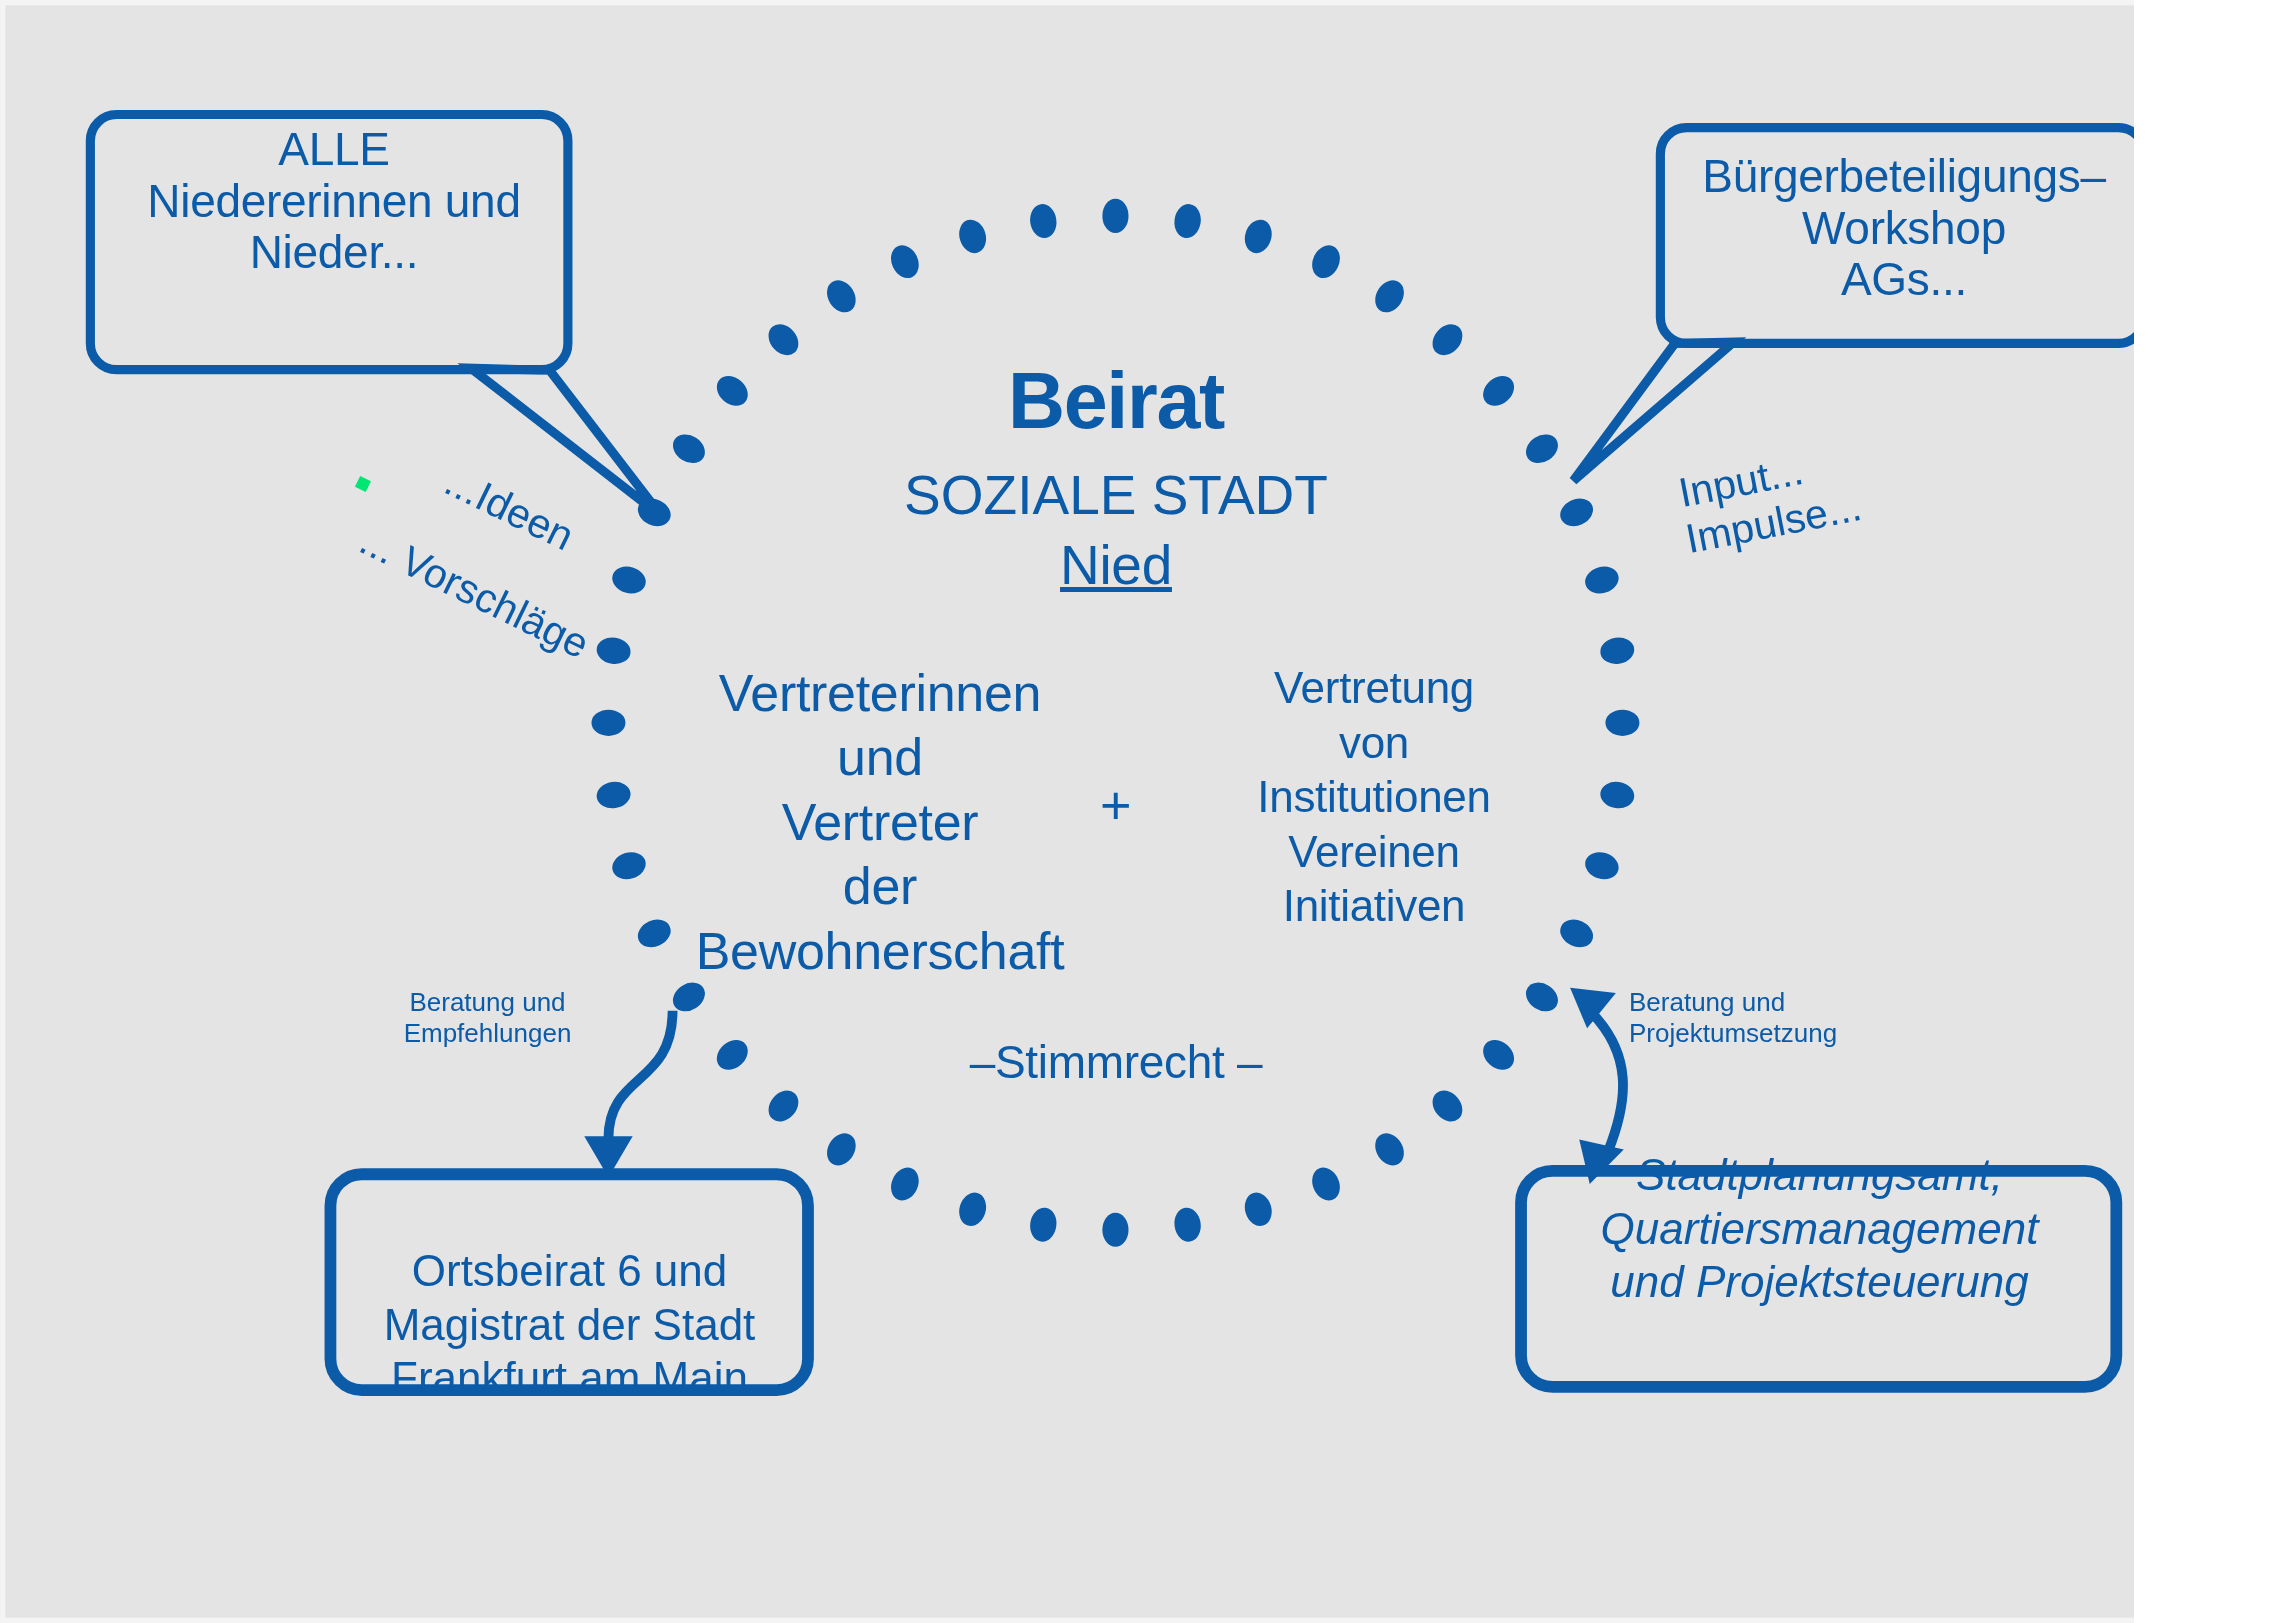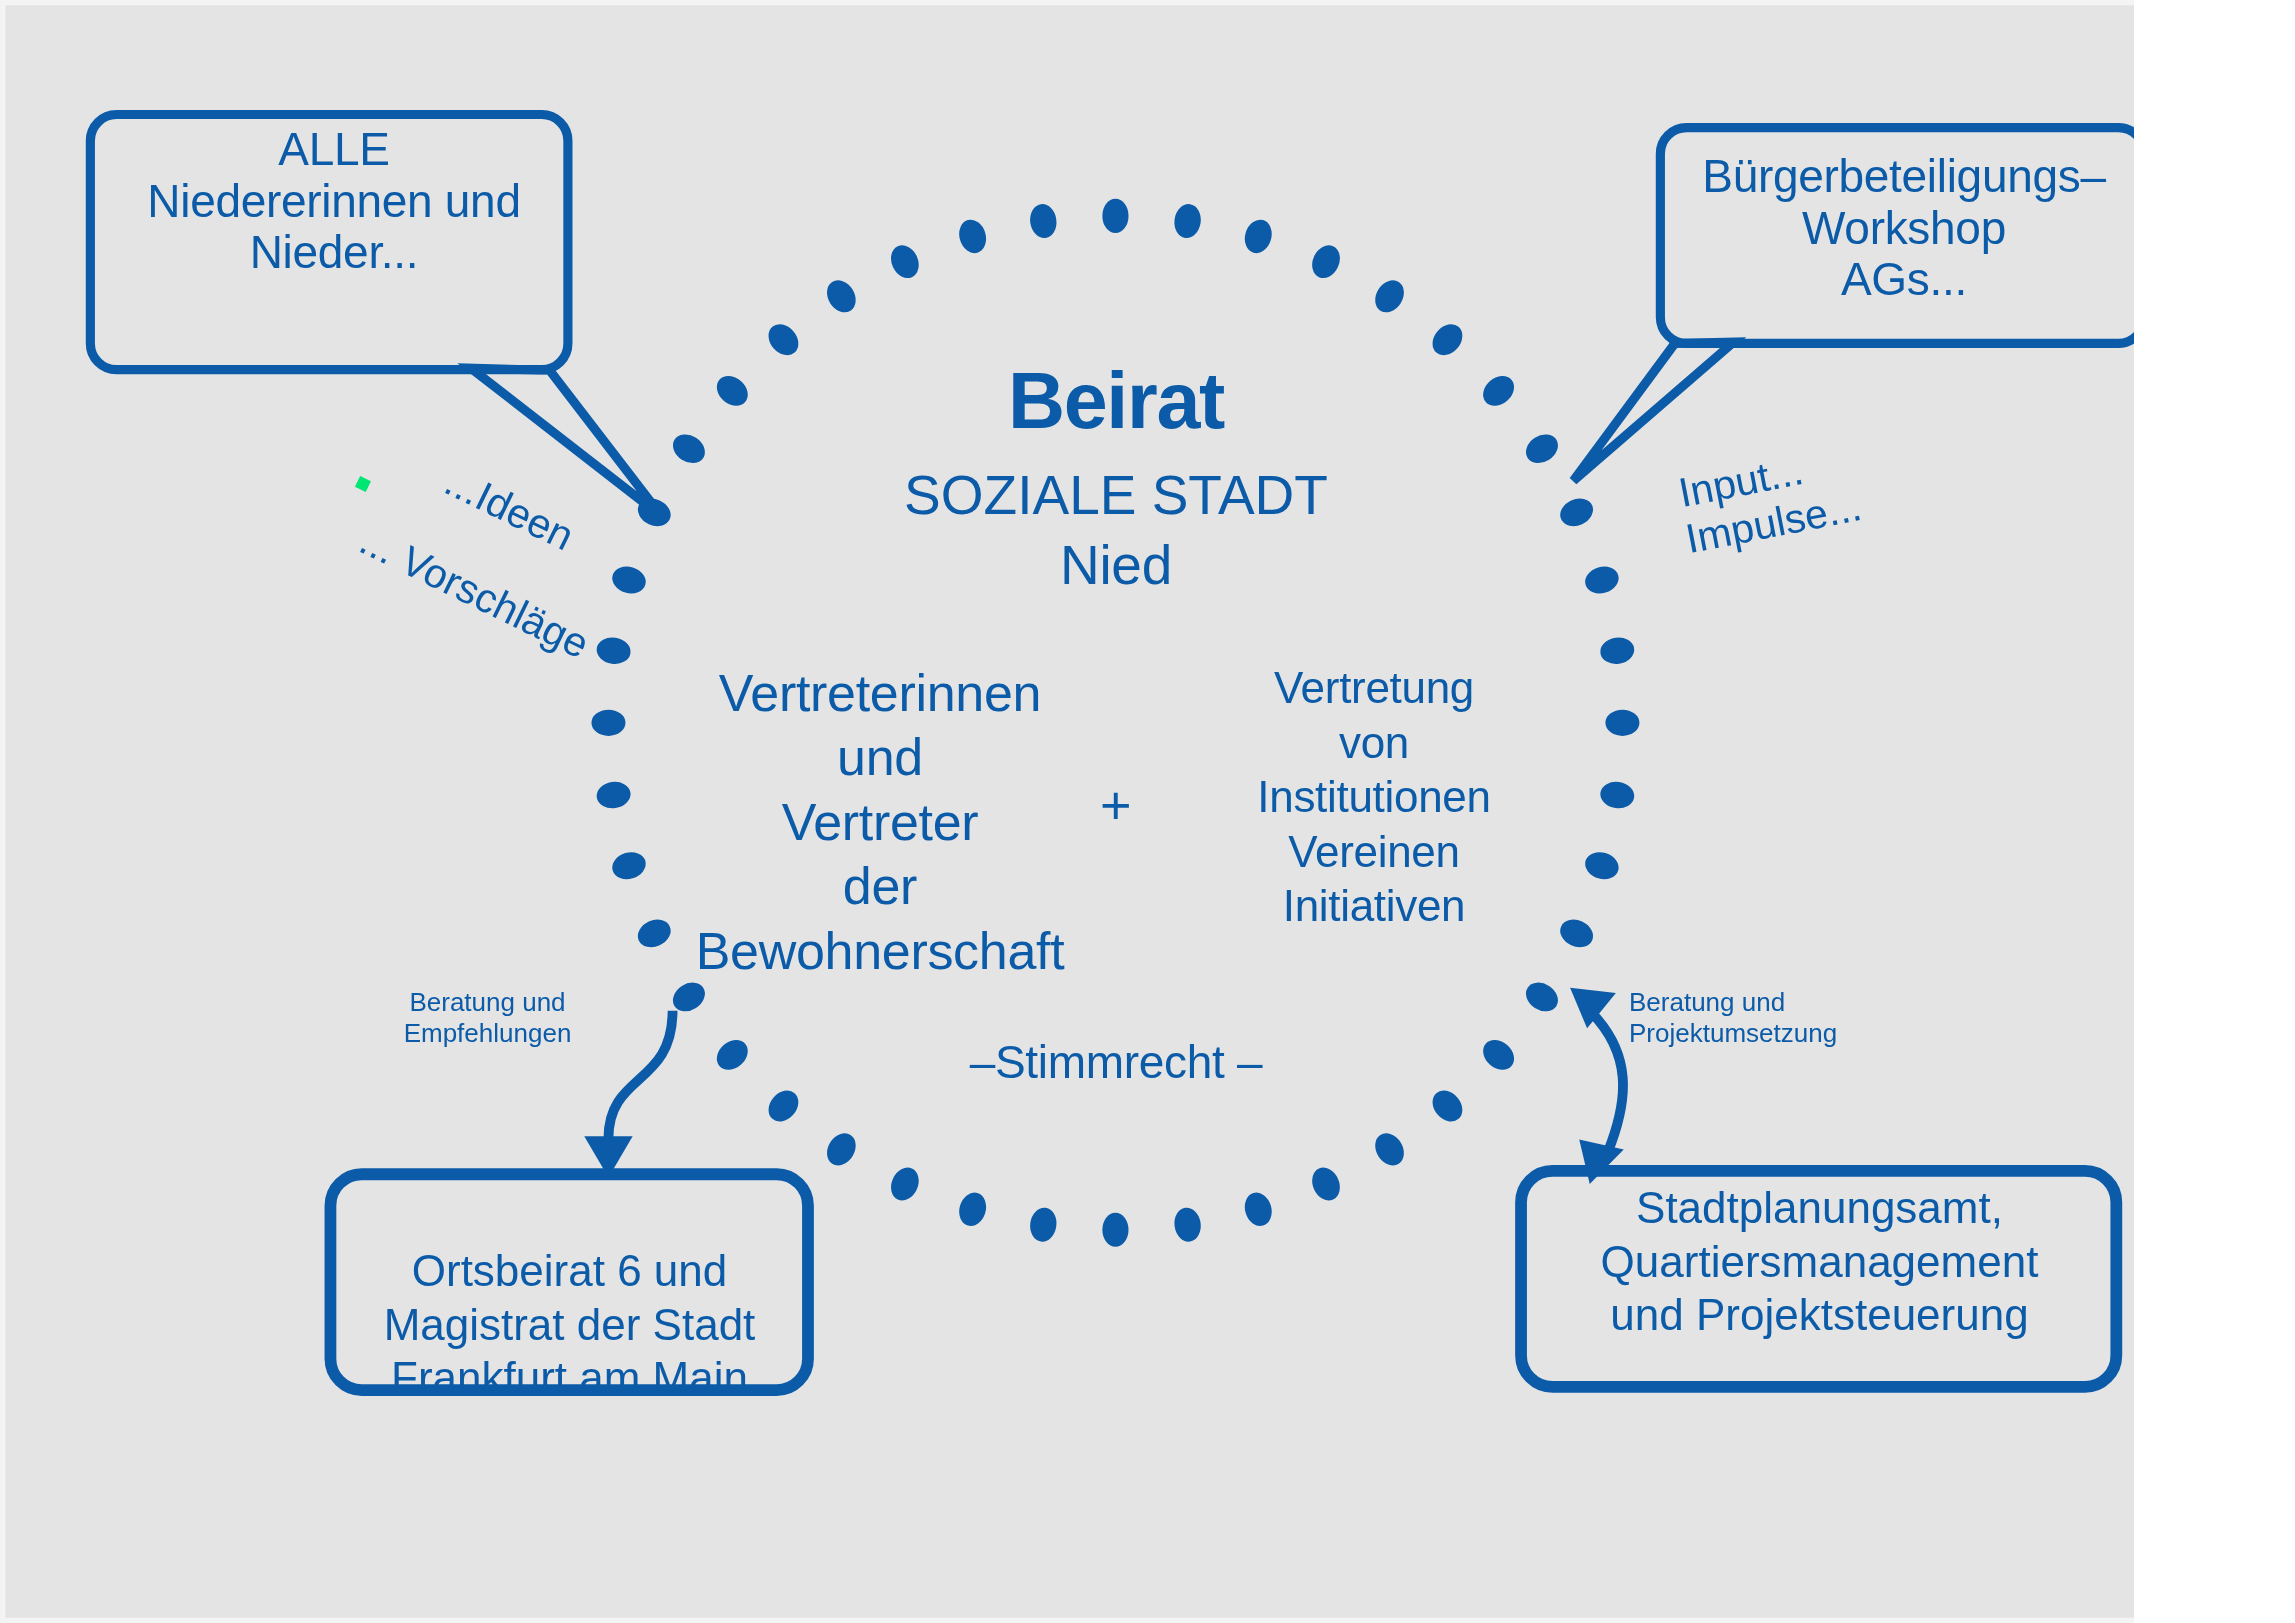--- a/index.html
+++ b/index.html
@@ -42,20 +42,21 @@
     left: 789px; top: 357px; width: 654px;
     font-size: 79px; font-weight: bold; letter-spacing: -1.3px;
   }
   #center-sub1 {
     left: 789px; top: 465px; width: 654px;
     font-size: 55px; letter-spacing: 0px;
   }
   #center-sub2 {
     left: 789px; top: 535px; width: 654px;
     font-size: 55px;
+    text-decoration: underline;
   }
   #col-left {
     left: 677px; top: 661px; width: 406px;
     font-size: 52px; line-height: 1.24;
   }
   #col-right {
     left: 1171px; top: 661px; width: 406px;
     font-size: 44px; line-height: 1.24;
   }
   #plus-sign {
@@ -117,21 +118,21 @@
   
   .box-text {
     position: absolute;
     color: #0b5ba8;
     font-size: 44px;
     line-height: 1.22;
     text-align: center;
     white-space: pre-line;
   }
   #box-left-text { left: 334px; top: 1204px; width: 471px; margin-top: 40px; }
-  #box-right-text { left: 1525px; top: 1181px; width: 589px; }
+  #box-right-text { left: 1525px; top: 1148px; width: 589px; font-style: italic; }
 </style>
 </head>
 <body>
 
 <div id="stage">
 
   <svg id="canvas" viewBox="0 0 3508 2481">
 
     <rect x="4" y="4" width="3500" height="2473" fill="none" stroke="#f4f4f4" stroke-width="8"></rect>
 

